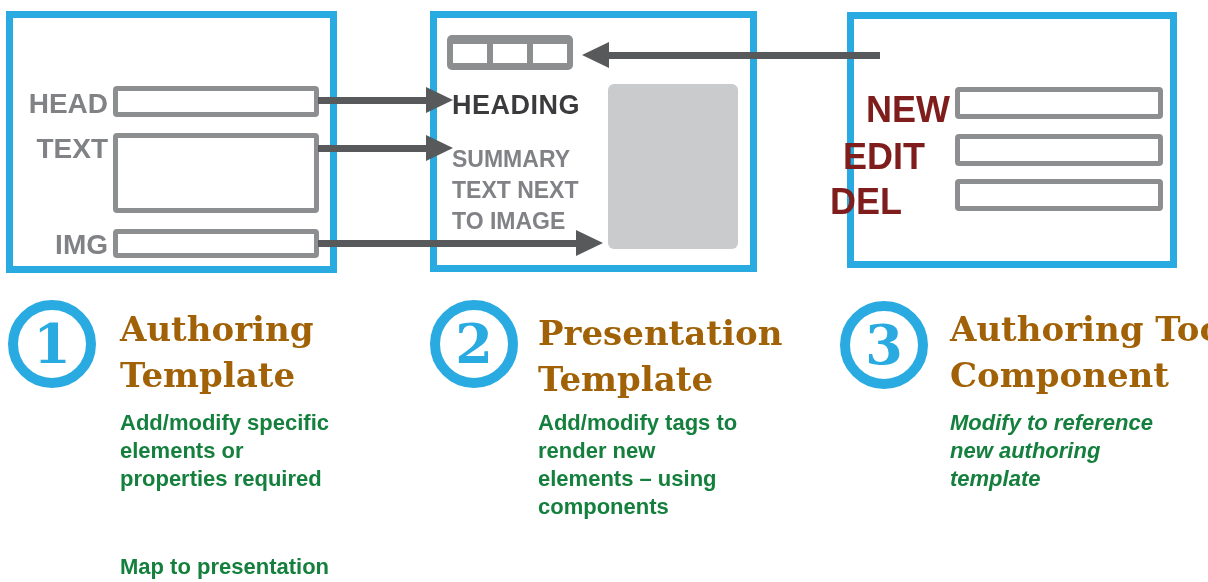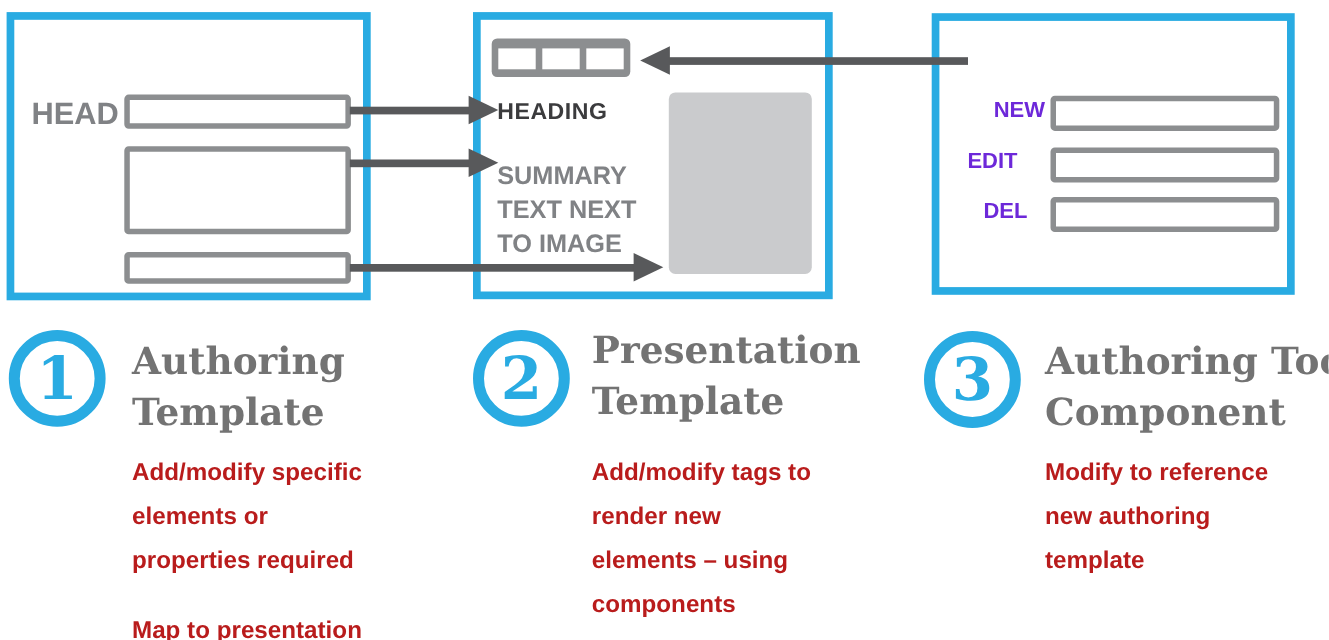--- a/index.html
+++ b/index.html
@@ -32,23 +32,23 @@
   .field-label {
     position: absolute;
     color: #808285;
     font-weight: bold;
     font-size: 28px;
     text-align: right;
     white-space: pre;
   }
   .btn-label {
     position: absolute;
-    color: #6d28d9;
-    font-weight: bold;
-    font-size: 20px;
+    color: #7f1d1d;
+    font-weight: bold;
+    font-size: 36px;
     text-align: right;
     white-space: pre;
   }
 
   
   .toolbar {
     position: absolute;
     left: 447px; top: 35px;
     width: 126px; height: 35px;
     background: #8C8E90;
@@ -57,21 +57,21 @@
     display: flex;
     gap: 6px;
     padding: 9px 6px 7px 6px;
   }
   .toolbar .slot { flex: 1; background: #ffffff; }
 
   .heading-text {
     position: absolute;
     left: 452px; top: 90px;
     color: #3B3B3D;
-    font-size: 21px;
+    font-size: 27px;
     font-weight: bold;
     letter-spacing: 0.5px;
     white-space: pre;
   }
   .summary-text {
     position: absolute;
     left: 452px; top: 144px;
     color: #808285;
     font-size: 23px;
     font-weight: bold;
@@ -114,48 +114,50 @@
   }
   .step-number {
     color: #29ABE2;
     font-family: "DejaVu Serif", serif;
     font-weight: bold;
     font-size: 54px;
     line-height: 1;
   }
   .step-title {
     position: absolute;
-    color: #737373;
+    color: #a16207;
     font-family: "DejaVu Serif", serif;
     font-weight: bold;
     font-size: 34px;
     line-height: 46px;
     white-space: pre;
   }
   .step-desc {
     position: absolute;
-    color: #b91c1c;
+    color: #15803d;
     font-weight: bold;
     font-size: 22px;
-    line-height: 40px;
+    line-height: 28px;
     white-space: pre;
   }
 </style>
 </head>
 <body>
 
 <div id="canvas">
 
   <div class="frame" style="left:6px; top:11px; width:331px; height:262px;"></div>
 
   <div class="field-label" style="left:6px; top:88px; width:102px;">HEAD</div>
   <div class="field-rect" style="left:113px; top:86px; width:206px; height:31px;"></div>
 
+  <div class="field-label" style="left:6px; top:133px; width:102px;">TEXT</div>
   <div class="field-rect" style="left:113px; top:133px; width:206px; height:80px;"></div>
 
+  <div class="field-label" style="left:6px; top:229px; width:102px;">IMG</div>
   <div class="field-rect" style="left:113px; top:229px; width:206px; height:29px;"></div>
 
   <div class="frame" style="left:430px; top:11px; width:327px; height:261px;"></div>
 
   <div class="toolbar">
     <div class="slot"></div>
     <div class="slot"></div>
     <div class="slot"></div>
   </div>
 
@@ -166,21 +168,21 @@
   <div class="image-placeholder"></div>
 
   <div class="frame" style="left:847px; top:12px; width:330px; height:256px;"></div>
 
   <div class="btn-label" style="left:847px; top:89px; width:103px;">NEW</div>
   <div class="field-rect" style="left:955px; top:87px; width:208px; height:32px;"></div>
 
   <div class="btn-label" style="left:822px; top:136px; width:103px;">EDIT</div>
   <div class="field-rect" style="left:955px; top:134px; width:208px; height:32px;"></div>
 
-  <div class="btn-label" style="left:831px; top:181px; width:103px;">DEL</div>
+  <div class="btn-label" style="left:799px; top:181px; width:103px;">DEL</div>
   <div class="field-rect" style="left:955px; top:179px; width:208px; height:32px;"></div>
 
   <div>
     <div class="arrow-line" style="left:318px; top:97px; width:110px;"></div>
     <div class="tip-right" style="left:426px; top:87px;"></div>
   </div>
 
   <div>
     <div class="arrow-line" style="left:318px; top:145px; width:110px;"></div>
     <div class="tip-right" style="left:426px; top:135px;"></div>
@@ -203,29 +205,29 @@
 Template</div>
   <div class="step-desc" style="left:120px; top:409px;">Add/modify specific
 elements or
 properties required</div>
   <div class="step-desc" style="left:120px; top:517px;margin-top:36px;">Map to presentation
 template</div>
 
   <div class="step-circle" style="left:430px; top:300px;">
     <span class="step-number">2</span>
   </div>
-  <div class="step-title" style="left:538px; top:296px;">Presentation
+  <div class="step-title" style="left:538px; top:310px;">Presentation
 Template</div>
   <div class="step-desc" style="left:538px; top:409px;">Add/modify tags to
 render new
 elements – using
 components</div>
 
   <div class="step-circle" style="left:840px; top:301px;">
     <span class="step-number">3</span>
   </div>
   <div class="step-title" style="left:950px; top:306px;">Authoring Tool
 Component</div>
-  <div class="step-desc" style="left:950px; top:409px;">Modify to reference
+  <div class="step-desc" style="left:950px; top:409px;font-style:italic;">Modify to reference
 new authoring
 template</div>
 
 </div>
 
 </body></html>

